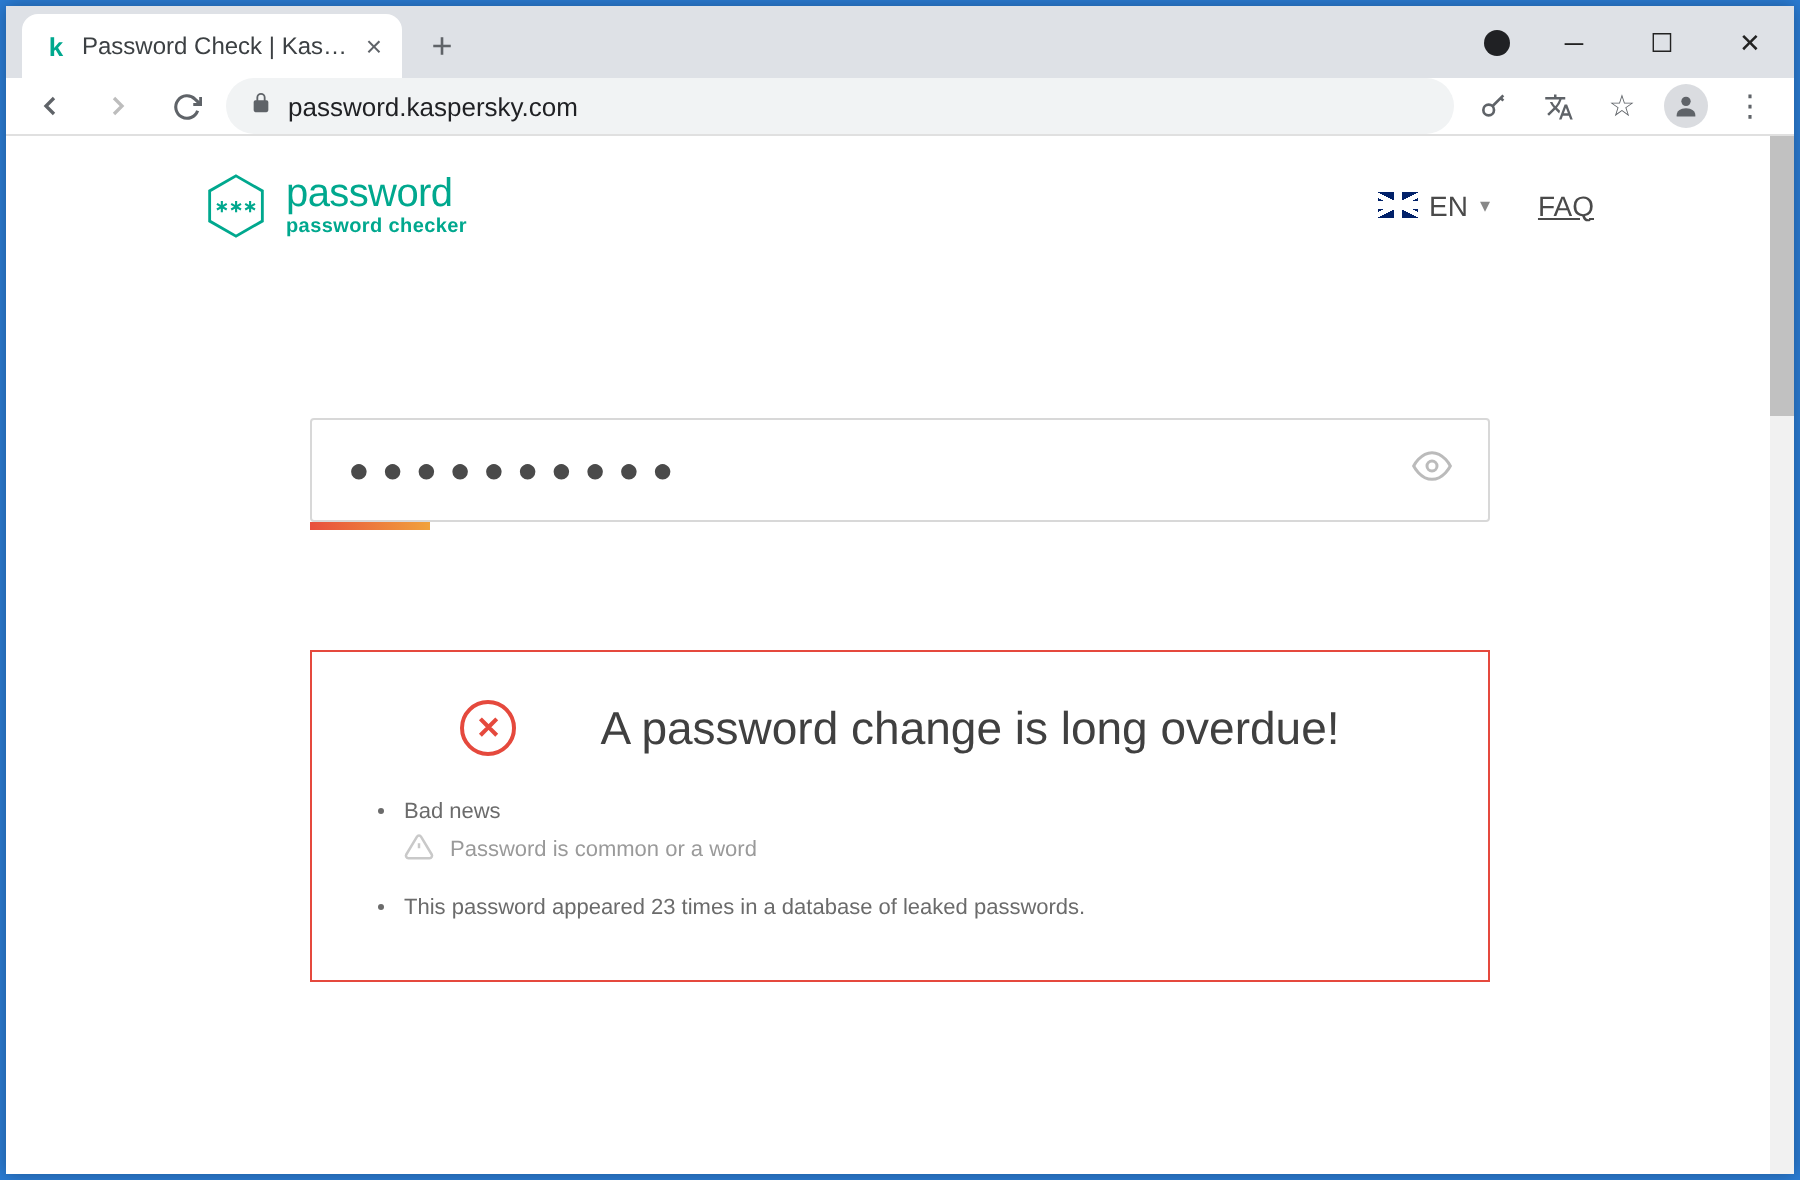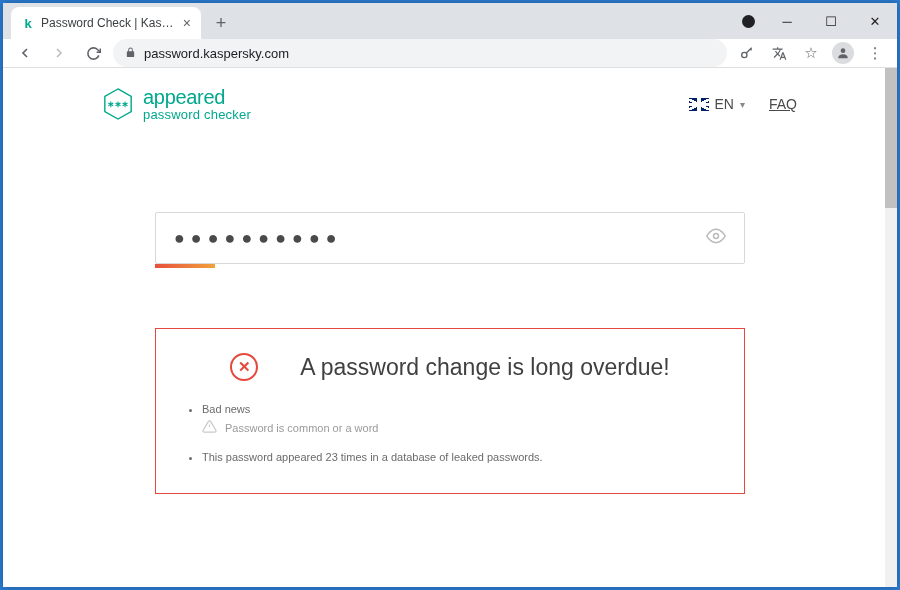--- a/index.html
+++ b/index.html
@@ -181,21 +181,21 @@
       height: 32px;
       position: relative;
     }
     .logo-hex svg { width: 100%; height: 100%; }
     .logo-text {
       display: flex;
       flex-direction: column;
       line-height: 1.1;
     }
     .brand { color: #00a88e; font-size: 20px; font-weight: 400; letter-spacing: -0.3px; }
-    .subbrand { color: #00a88e; font-size: 13px; font-weight: 400; letter-spacing: 0.2px; }
+    .subbrand { color: #00a88e; font-size: 10px; font-weight: 700; letter-spacing: 0.2px; }
     .header-right {
       display: flex;
       align-items: flex-end;
       gap: 24px;
       color: #4a4a4a;
       font-size: 14px;
     }
     .lang-picker {
       display: flex;
       align-items: center;
@@ -383,21 +383,21 @@
 
       <div class="page-header">
         <div class="logo-block">
           <div class="logo-hex">
             <svg viewBox="0 0 30 34">
                 <polygon points="15,1 29,9 29,25 15,33 1,25 1,9" fill="none" stroke="#00a88e" stroke-width="1.5"></polygon>
                 <text x="15" y="20" text-anchor="middle" font-size="9" fill="#00a88e" font-weight="bold">∗∗∗</text>
               </svg>
           </div>
           <div class="logo-text">
-            <span class="brand">appeared</span>
+            <span class="brand">password</span>
             <span class="subbrand">password checker</span>
           </div>
         </div>
         <div class="header-right">
           <div class="lang-picker">
             <span class="flag"></span>
             <span>EN</span>
             <span class="chev">▾</span>
           </div>
           <span class="faq">FAQ</span>

